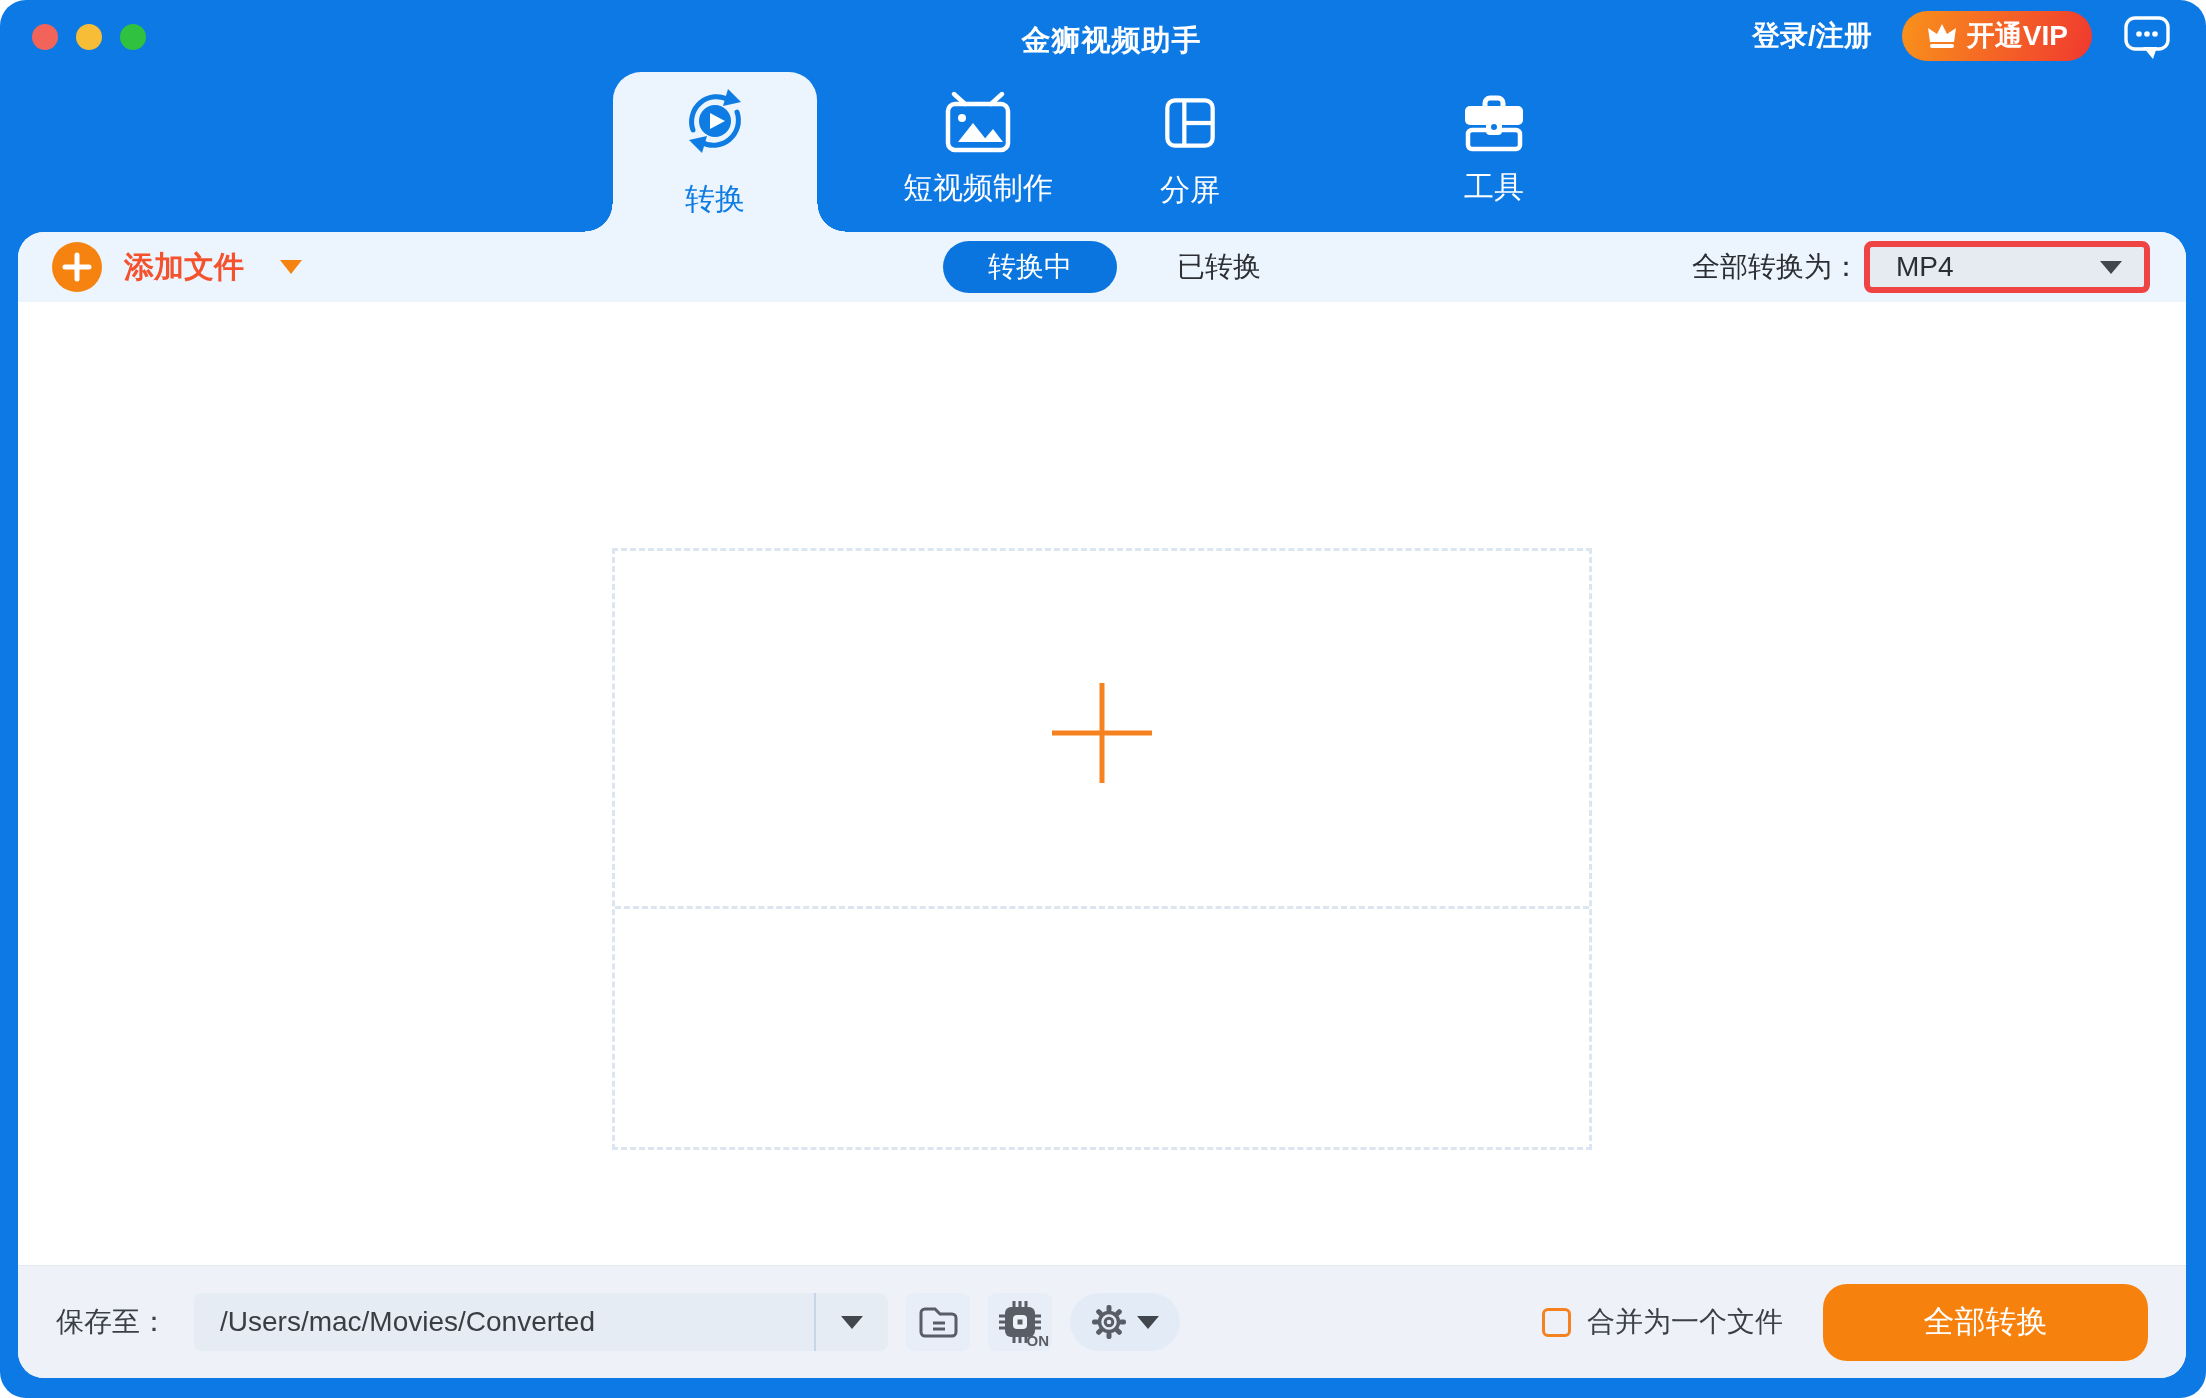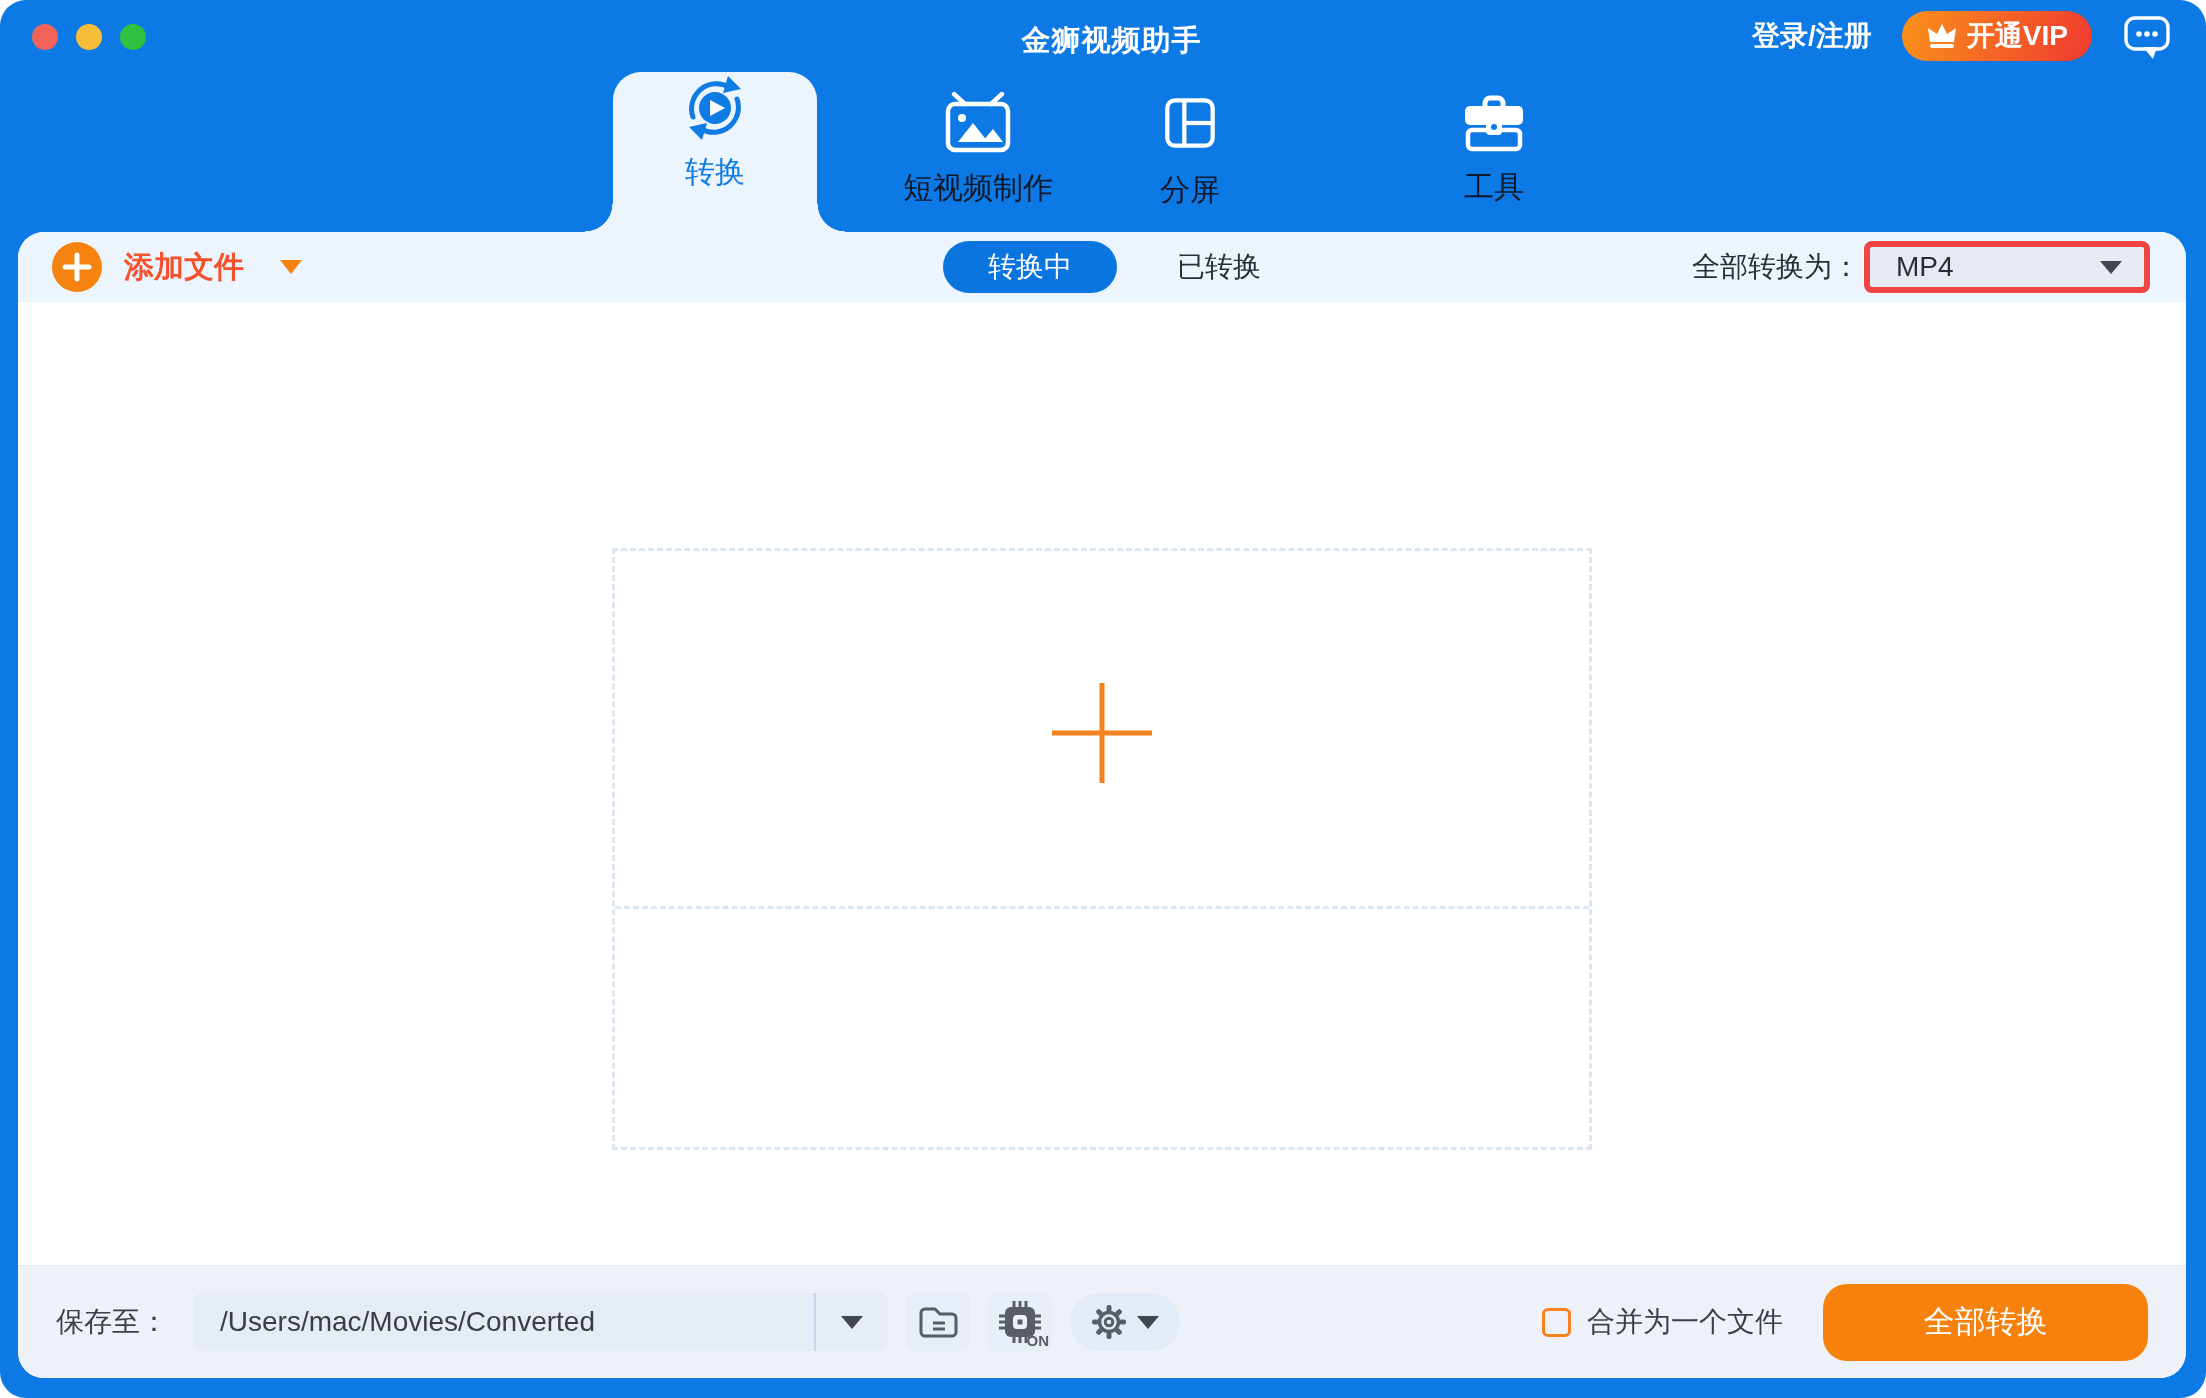--- a/index.html
+++ b/index.html
@@ -17,27 +17,27 @@
              font-size:29px;font-weight:600;letter-spacing:1px;padding-left:17px;}
   .tb-right{position:absolute;right:34px;top:0;height:72px;display:flex;align-items:center;gap:30px;}
   .login{color:#fff;font-size:28px;font-weight:700;}
   .vip-btn{height:50px;border-radius:25px;display:flex;align-items:center;gap:9px;padding:0 24px;
            background:linear-gradient(105deg,#f9921b 0%,#f0392f 100%);color:#fff;font-size:28px;font-weight:700;}
   .chat{width:50px;height:48px;display:flex;align-items:center;justify-content:center;}
 
   
   .tab-active{position:absolute;left:613px;top:72px;width:204px;height:160px;background:#ecf4fd;
               border-radius:28px 28px 0 0;display:flex;flex-direction:column;align-items:center;
-              justify-content:flex-start;gap:8px;color:#0e7ce2;}
+              justify-content:center;gap:22px;color:#0e7ce2;}
   .tab-active::before{content:"";position:absolute;left:-28px;bottom:0;width:28px;height:28px;
        background:radial-gradient(circle 28px at 0 0,#0c79e4 0 27px,#ecf4fd 27.6px);}
   .tab-active::after{content:"";position:absolute;right:-28px;bottom:0;width:28px;height:28px;
        background:radial-gradient(circle 28px at 100% 0,#0c79e4 0 27px,#ecf4fd 27.6px);}
   .tab-item{position:absolute;top:72px;height:156px;display:flex;flex-direction:column;align-items:center;
-            justify-content:center;gap:13px;color:#0f172a;}
+            justify-content:center;gap:13px;color:#ffffff;}
   .tab-label{font-size:30px;}
   .tab-sv{left:880px;width:196px;} .tab-sp{left:1103px;width:174px;} .tab-tl{left:1402px;width:184px;}
 
   
   .content{position:absolute;left:18px;right:20px;top:232px;bottom:20px;background:#ffffff;
            border-radius:26px;overflow:hidden;}
 
   .subtoolbar{position:absolute;top:0;left:0;right:0;height:70px;background:#ecf4fd;}
   .add-group{position:absolute;left:34px;top:0;height:70px;display:flex;align-items:center;gap:22px;}
   .add-circle{width:50px;height:50px;border-radius:50%;background:#f6830f;display:flex;

